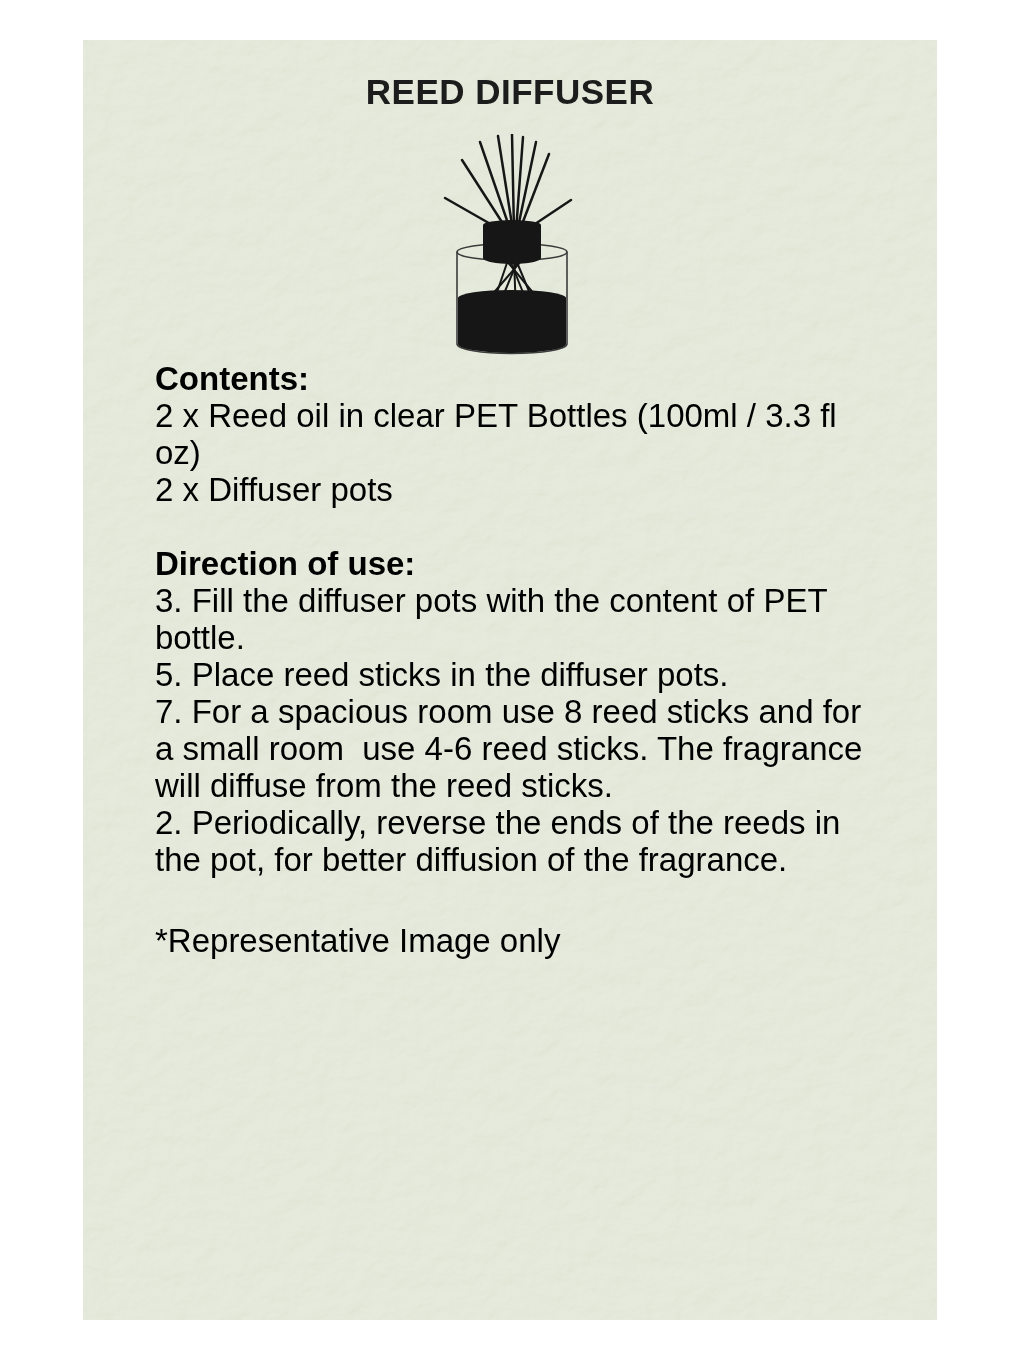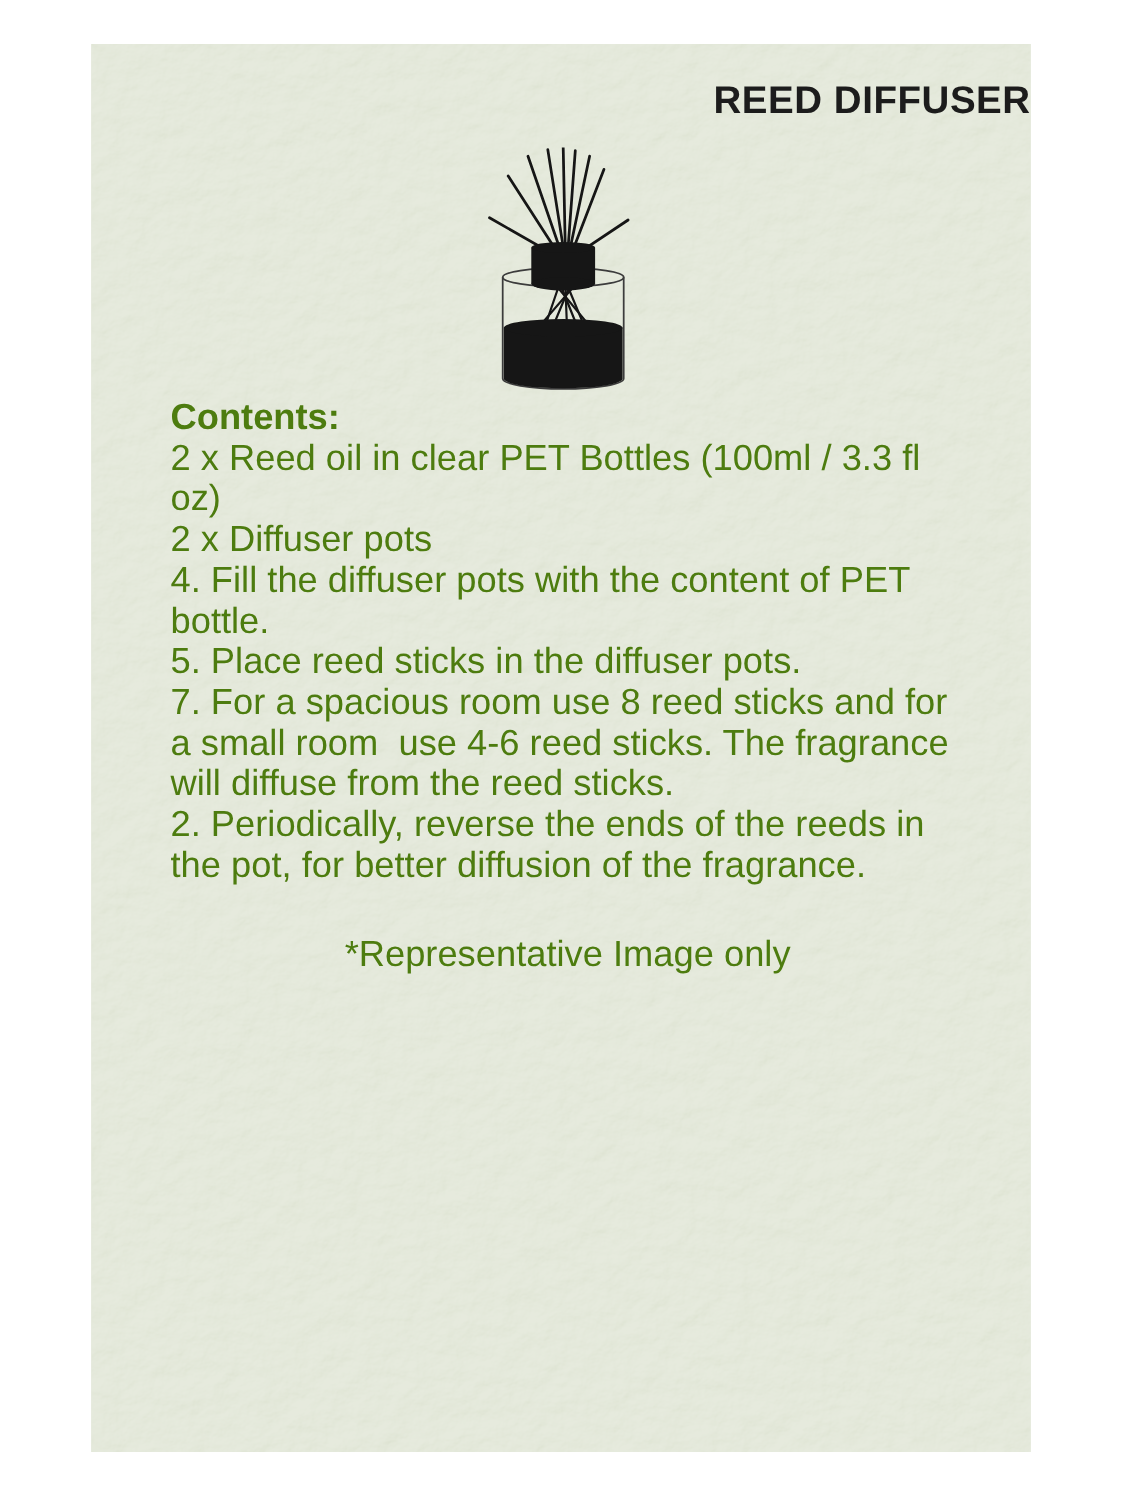--- a/index.html
+++ b/index.html
@@ -33,47 +33,47 @@
     mix-blend-mode: soft-light;
     opacity: 0.85;
     pointer-events: none;
   }
   .content {
     position: relative;
     z-index: 2;
   }
   .title {
     margin: 31px 0 0 0;
-    text-align: right;
+    text-align: center;
     font-size: 35px;
     line-height: 41px;
     font-weight: bold;
     letter-spacing: 0.5px;
     color: #1c1c1c;
   }
   .diffuser {
     display: block;
     margin: 22px auto 0 auto;
     width: 172px;
     height: 226px;
   }
   .text {
     margin: 0 0 0 72px;
     width: 722px;
     font-size: 33px;
     line-height: 37px;
-    color: #4d7c0f;
+    color: #000000;
   }
   .text p {
     margin: 0;
     white-space: pre-wrap;
   }
   .heading { font-weight: bold; }
   .section-gap { margin-top: 37px !important; }
-  .footnote { margin-top: 44px !important; text-align: center; }
+  .footnote { margin-top: 44px !important; }
 </style>
 </head>
 <body>
 
 <div class="page">
   <div class="panel">
 
     <svg class="texture" width="854" height="1280" viewBox="0 0 854 1280" aria-hidden="true">
       <defs>
         <filter id="stucco" x="-5%" y="-5%" width="110%" height="110%">
@@ -125,21 +125,22 @@
           <ellipse cx="88" cy="124" rx="29" ry="6"></ellipse>
         </g>
       </svg>
 
       <div class="text">
 
         <p class="heading">Contents:</p>
         <p>2 x Reed oil in clear PET Bottles (100ml / 3.3 fl oz)</p>
         <p>2 x Diffuser pots</p>
 
-        <p>4. Fill the diffuser pots with the content of PET bottle.</p>
+        <p class="heading section-gap">Direction of use:</p>
+        <p>3. Fill the diffuser pots with the content of PET bottle.</p>
         <p>5. Place reed sticks in the diffuser pots.</p>
         <p>7. For a spacious room use 8 reed sticks and for a small room  use 4-6 reed sticks. The fragrance will diffuse from the reed sticks.</p>
         <p>2. Periodically, reverse the ends of the reeds in the pot, for better diffusion of the fragrance.</p>
 
         <p class="footnote">*Representative Image only</p>
 
       </div>
     </div>
   </div>
 </div>

